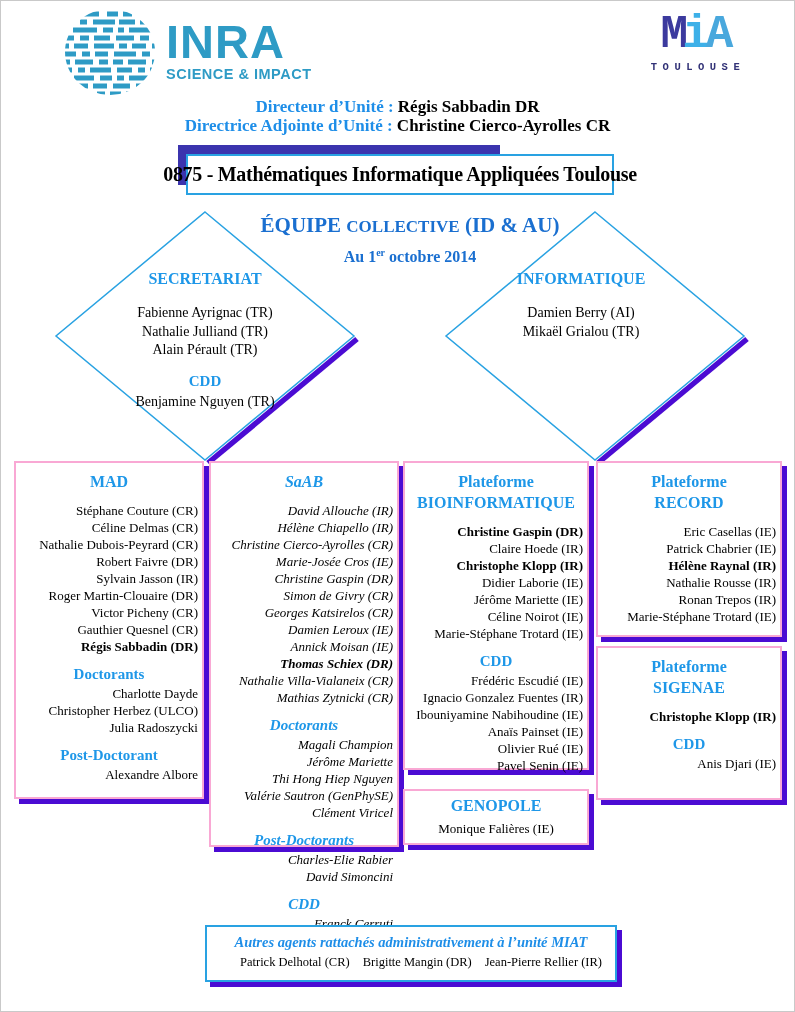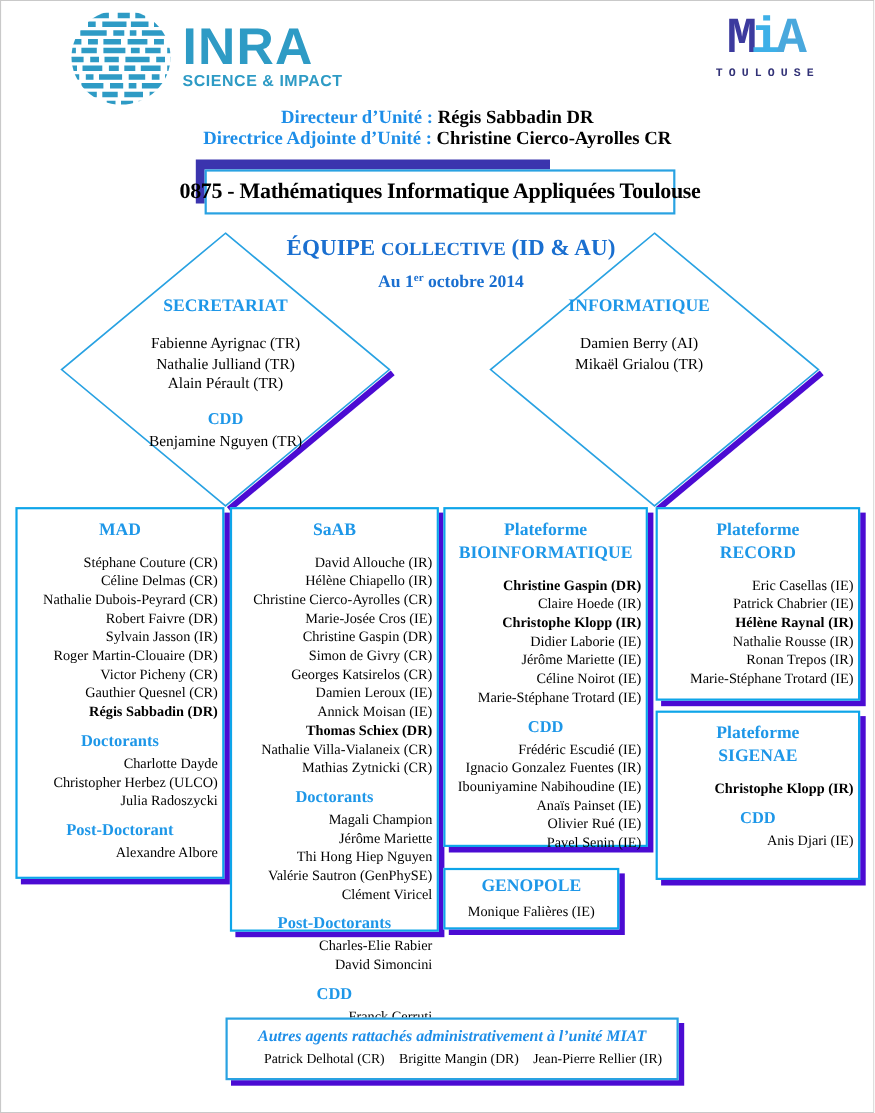--- a/index.html
+++ b/index.html
@@ -48,27 +48,27 @@
   .diamond-svg-informatique { left:439px; top:209px; }
   .diamond-text { position:absolute; width:250px; text-align:center; }
   .diamond-text-secretariat { left:80px; top:268px; }
   .diamond-text-informatique { left:456px; top:268px; }
   .diamond-text .team-title { font-size:16px; margin-bottom:15px; padding-top:0; }
   .diamond-text .member-list { text-align:center; padding:0; }
   .diamond-text .member { font-size:14px; line-height:18.5px; }
   .diamond-text .section-heading { margin:13px 0 3px; }
 
   
-  .team-box { position:absolute; background:#fff; border:2px solid #0ea5e9; box-shadow:5px 5px 0 0 #4b0bd3; }
+  .team-box { position:absolute; background:#fff; border:2px solid #f9a8d4; box-shadow:5px 5px 0 0 #4b0bd3; }
   .box-mad            { left:14px;  top:461px; width:190px; height:338px; }
-  .box-saab           { left:209px; top:461px; width:190px; height:386px; }
+  .box-saab           { left:209px; top:461px; width:190px; height:386px;font-style:italic; }
   .box-bioinformatique{ left:403px; top:461px; width:186px; height:309px; }
   .box-record         { left:596px; top:461px; width:186px; height:176px; }
   .box-sigenae        { left:596px; top:646px; width:186px; height:154px; }
-  .box-genopole       { left:403px; top:789px; width:160px; height:56px;  }
+  .box-genopole       { left:403px; top:789px; width:186px; height:56px;  }
 
   .team-title { text-align:center; color:#1e97e8; font-weight:bold; font-size:16px; line-height:21px; padding-top:8px; }
   .section-heading { text-align:center; color:#1e97e8; font-weight:bold; font-size:15px; margin:11px 0 2px; }
   .member-list { text-align:right; padding:0 4px 0 9px; }
   .team-title + .member-list { margin-top:10px; }
   .member { font-size:13px; line-height:17px; white-space:nowrap; }
   .member.bold { font-weight:bold; }
   .box-genopole .team-title { padding-top:4px; }
   .box-genopole .member-list { text-align:center; padding:0; margin-top:4px; }
 

